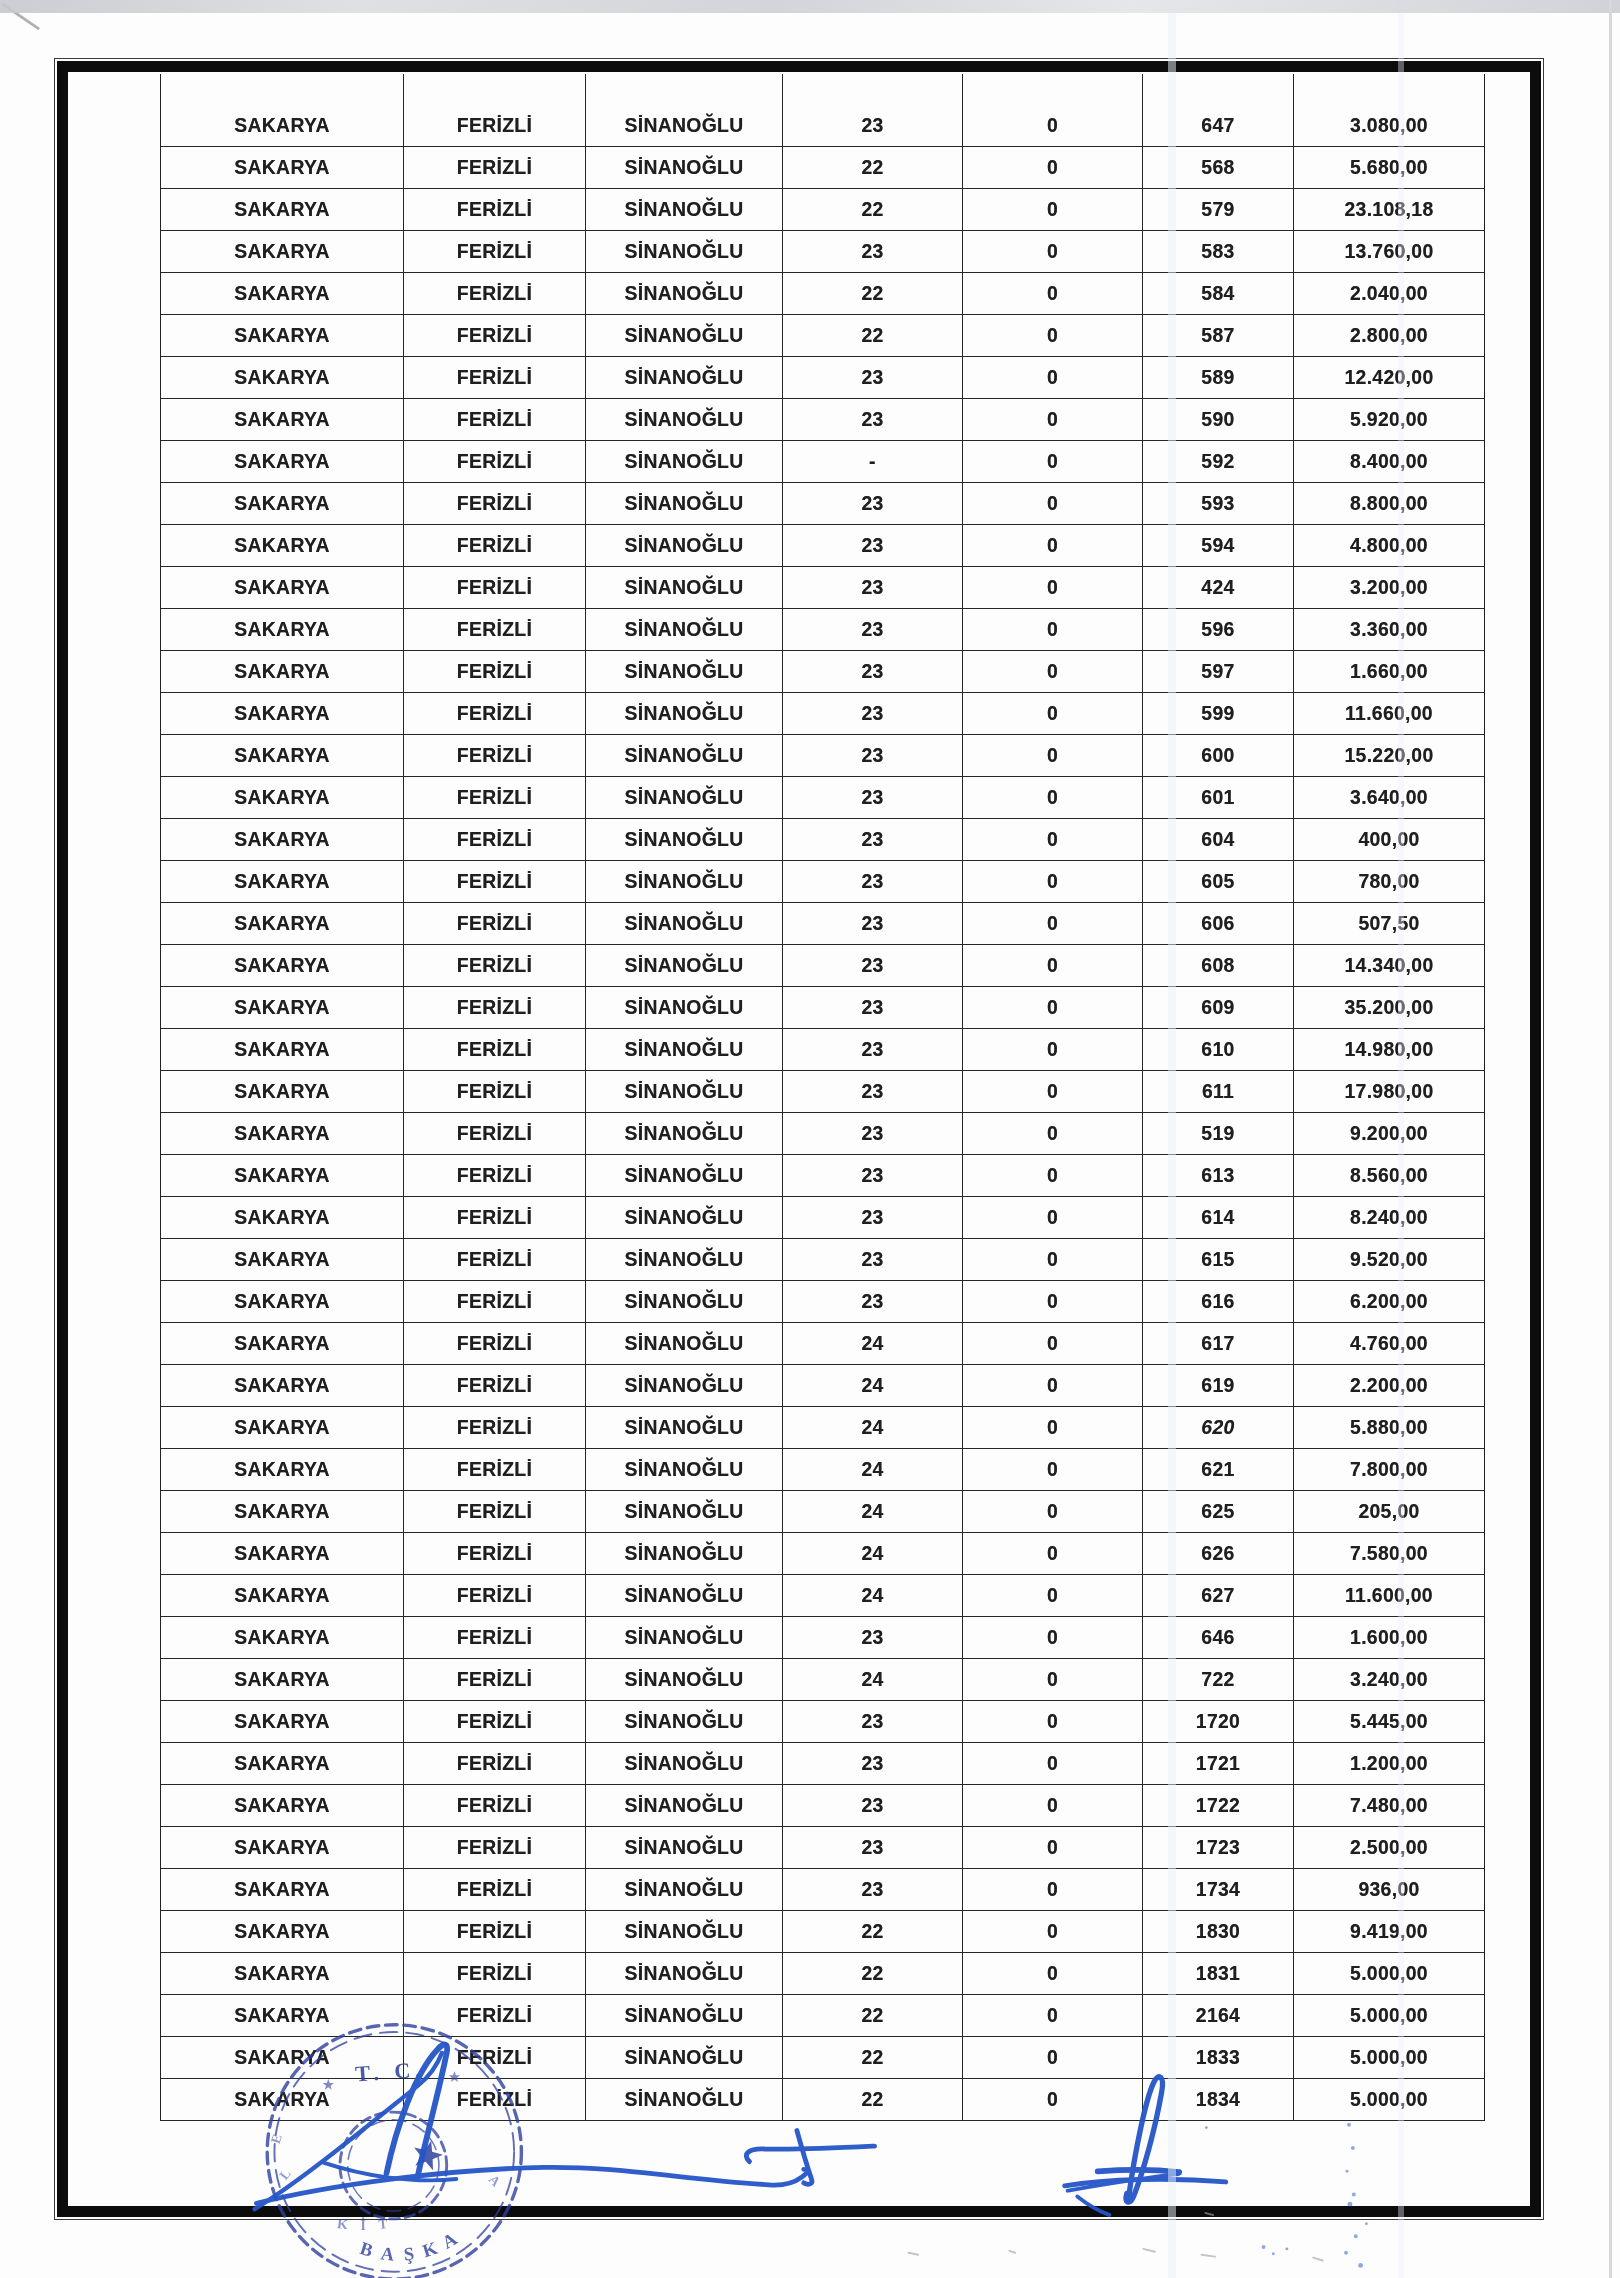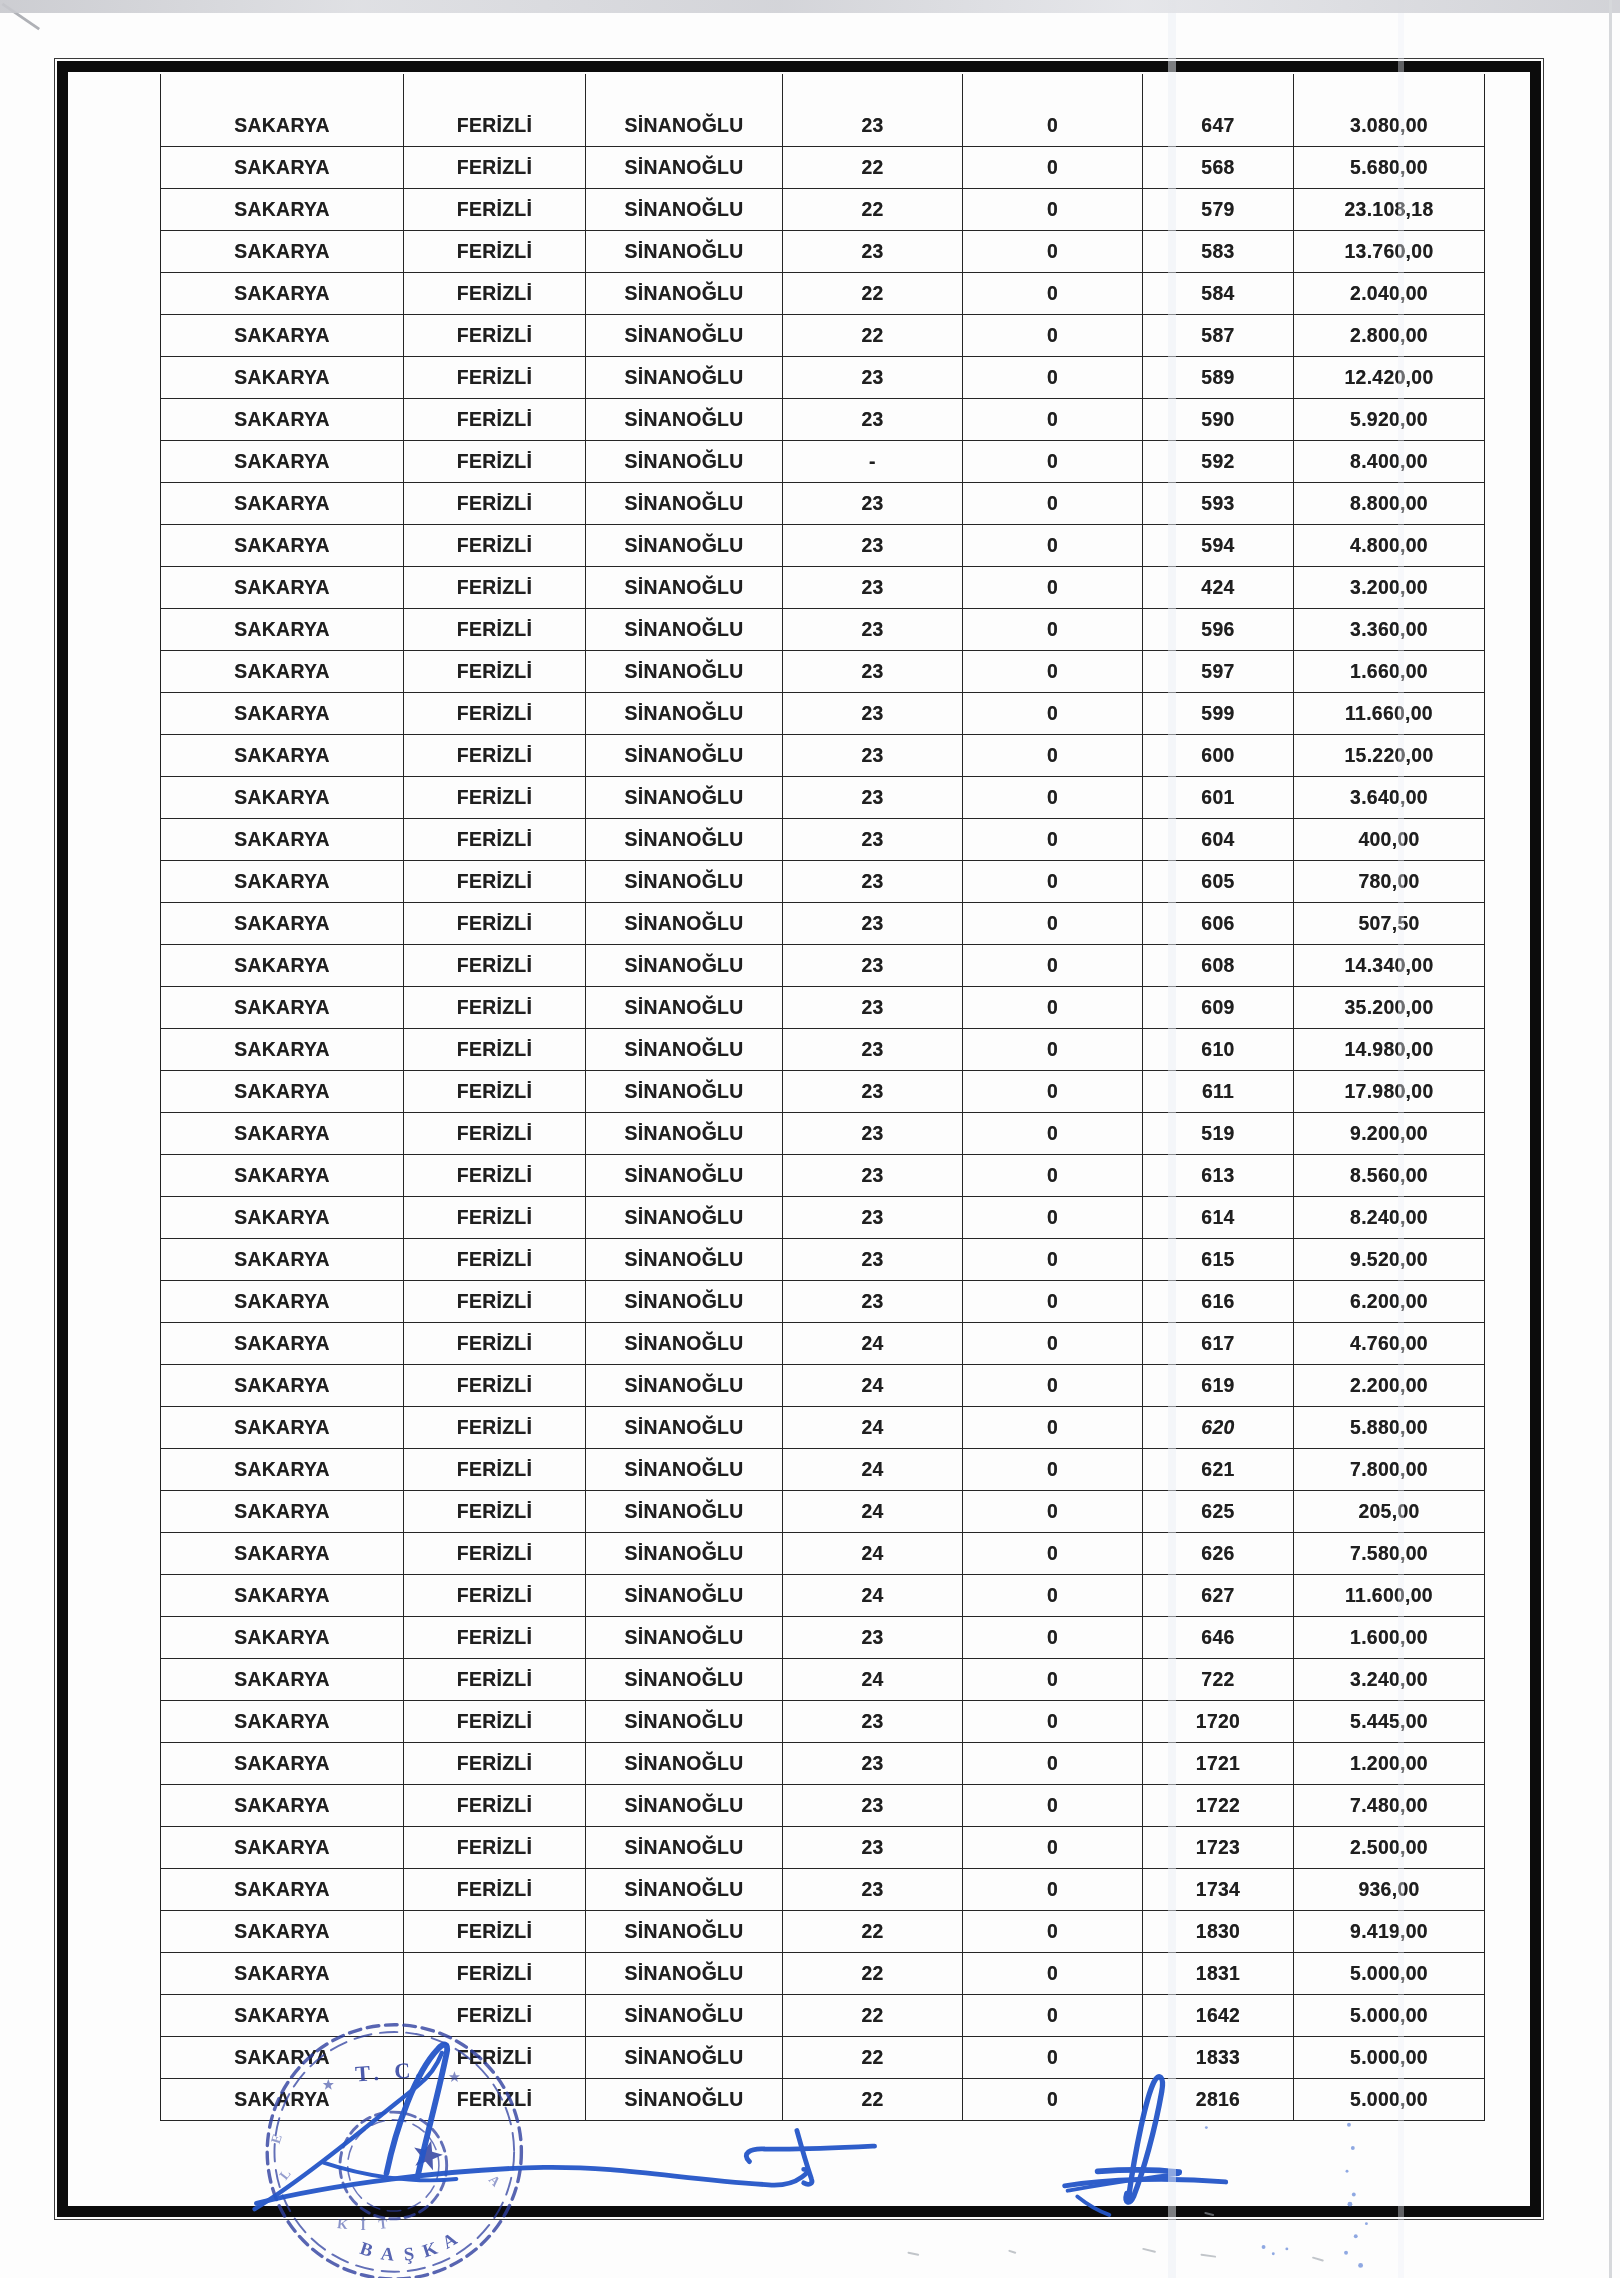--- a/index.html
+++ b/index.html
@@ -453,39 +453,39 @@
           <div class="tcell" style="width: 180px; flex: 0 0 auto;">0</div>
           <div class="tcell" style="width: 151px; flex: 0 0 auto;">1831</div>
           <div class="tcell" style="width: 190px; flex: 1 1 0%;">5.000,00</div>
         </div>
         <div class="trow">
           <div class="tcell" style="width: 243px; flex: 0 0 auto;">SAKARYA</div>
           <div class="tcell" style="width: 182px; flex: 0 0 auto;">FERİZLİ</div>
           <div class="tcell" style="width: 197px; flex: 0 0 auto;">SİNANOĞLU</div>
           <div class="tcell" style="width: 180px; flex: 0 0 auto;">22</div>
           <div class="tcell" style="width: 180px; flex: 0 0 auto;">0</div>
-          <div class="tcell" style="width: 151px; flex: 0 0 auto;">1642</div>
+          <div class="tcell" style="width: 151px; flex: 0 0 auto;">2164</div>
           <div class="tcell" style="width: 190px; flex: 1 1 0%;">5.000,00</div>
         </div>
         <div class="trow">
           <div class="tcell" style="width: 243px; flex: 0 0 auto;">SAKARYA</div>
           <div class="tcell" style="width: 182px; flex: 0 0 auto;">FERİZLİ</div>
           <div class="tcell" style="width: 197px; flex: 0 0 auto;">SİNANOĞLU</div>
           <div class="tcell" style="width: 180px; flex: 0 0 auto;">22</div>
           <div class="tcell" style="width: 180px; flex: 0 0 auto;">0</div>
           <div class="tcell" style="width: 151px; flex: 0 0 auto;">1833</div>
           <div class="tcell" style="width: 190px; flex: 1 1 0%;">5.000,00</div>
         </div>
         <div class="trow">
           <div class="tcell" style="width: 243px; flex: 0 0 auto;">SAKARYA</div>
           <div class="tcell" style="width: 182px; flex: 0 0 auto;">FERİZLİ</div>
           <div class="tcell" style="width: 197px; flex: 0 0 auto;">SİNANOĞLU</div>
           <div class="tcell" style="width: 180px; flex: 0 0 auto;">22</div>
           <div class="tcell" style="width: 180px; flex: 0 0 auto;">0</div>
-          <div class="tcell" style="width: 151px; flex: 0 0 auto;">2816</div>
+          <div class="tcell" style="width: 151px; flex: 0 0 auto;">1834</div>
           <div class="tcell" style="width: 190px; flex: 1 1 0%;">5.000,00</div>
         </div>
       </div>
   </div>
 
   <svg class="overlay" width="1621" height="2278" viewBox="0 0 1670 2348">
 
     <g opacity="0.7">
       <path d="M 2 4 L 40 30" stroke="#8d9097" stroke-width="3" fill="none"></path>
     </g>

